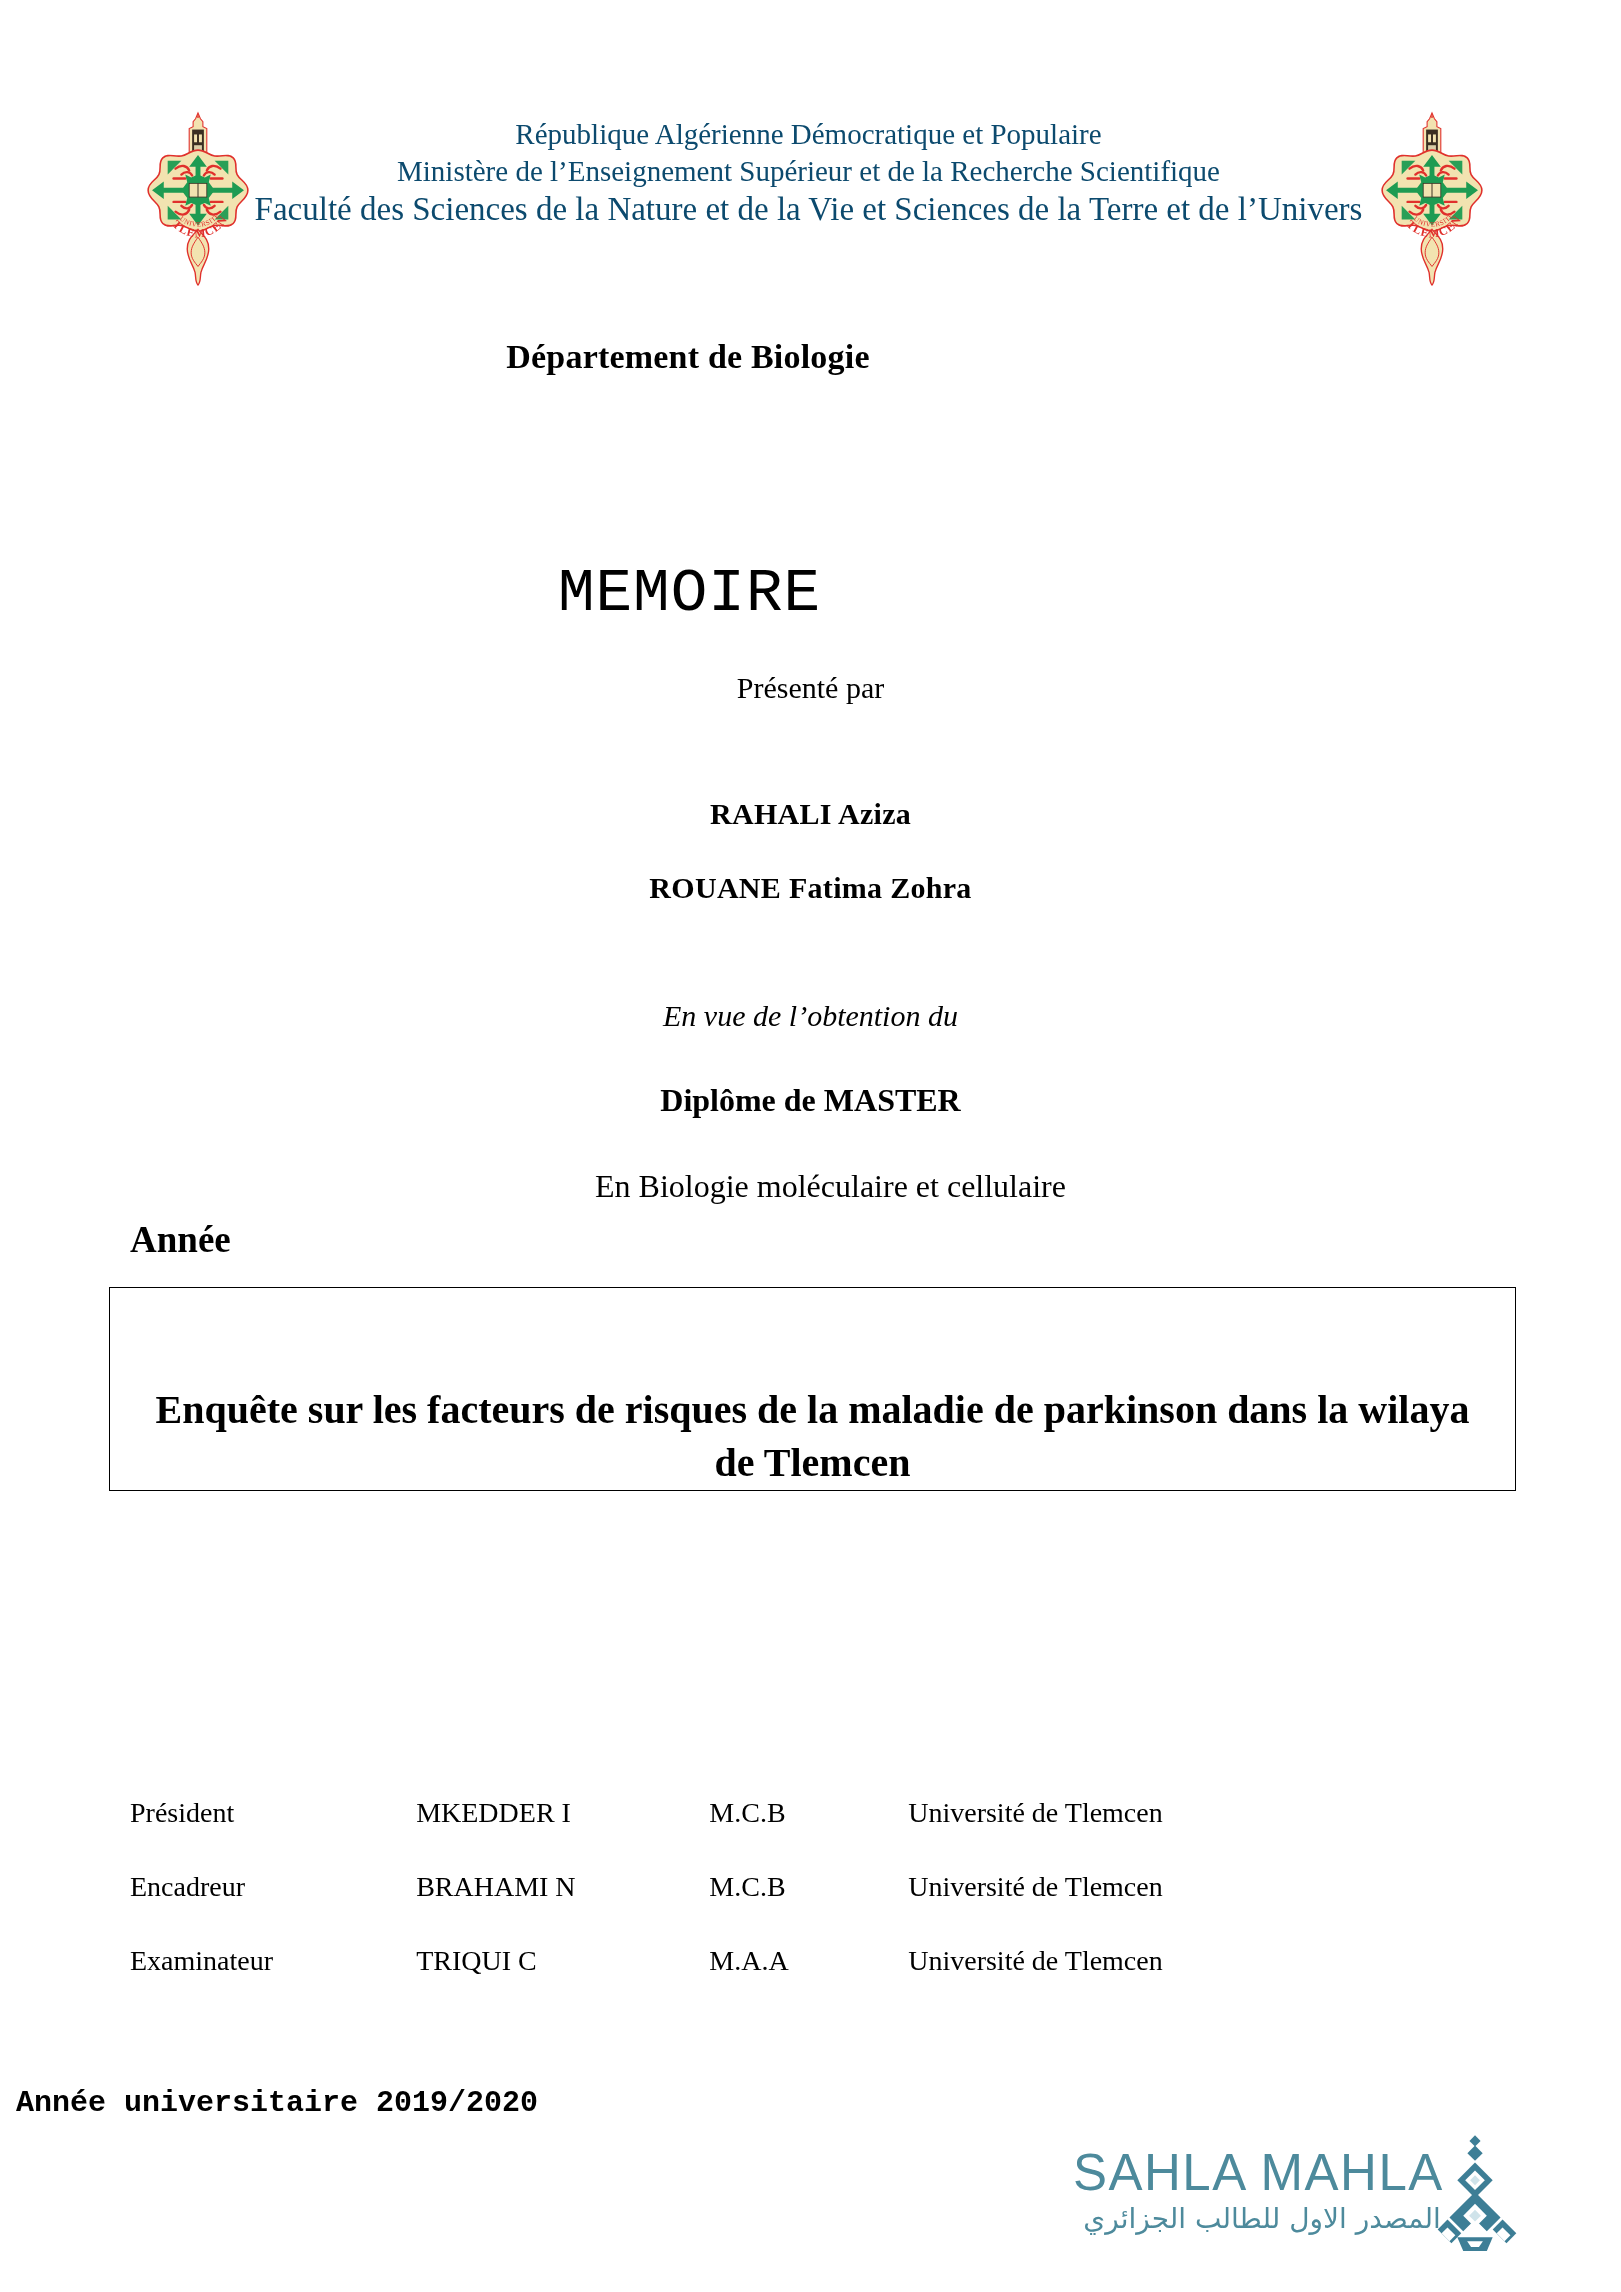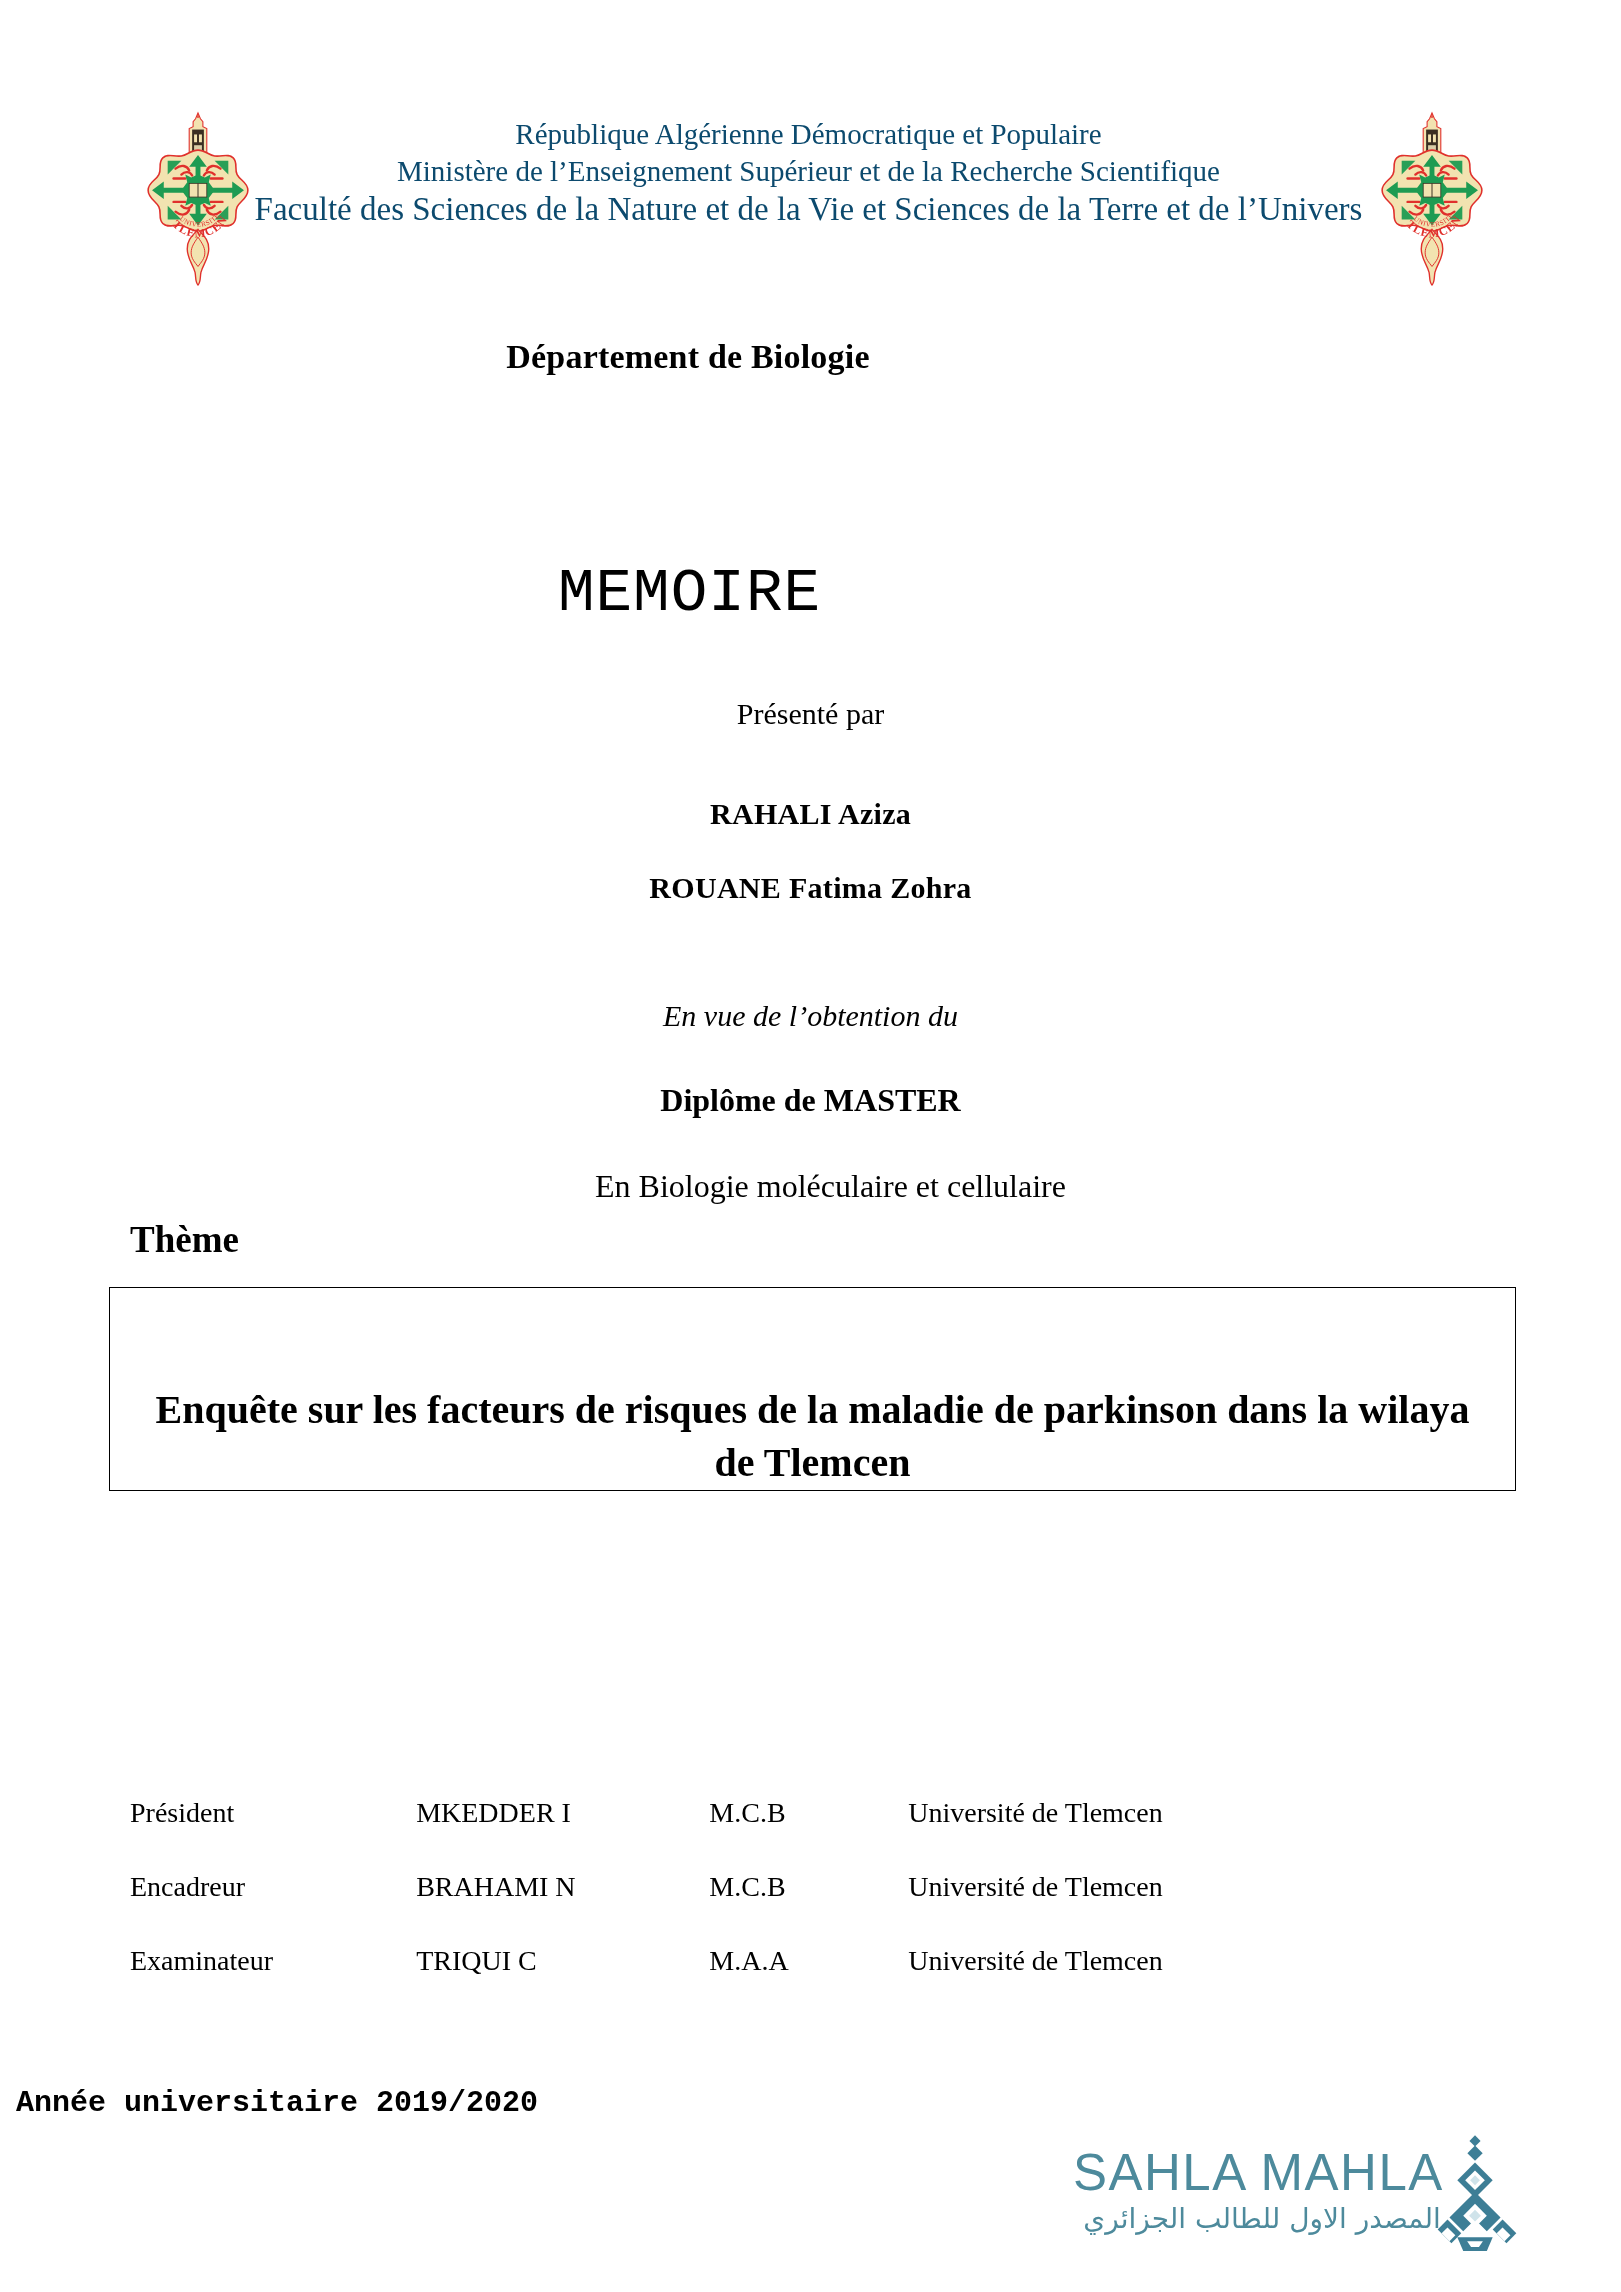--- a/index.html
+++ b/index.html
@@ -85,21 +85,20 @@
   }
 
   .presente {
     position: absolute;
     top: 671px;
     left: 0;
     width: 1621px;
     text-align: center;
     font-size: 30px;
     font-family: "Liberation Serif", "DejaVu Serif", serif;
-    margin-top: 26px;
   }
 
   
   .author {
     position: absolute;
     left: 0;
     width: 1621px;
     text-align: center;
     font-size: 30px;
     font-weight: bold;
@@ -431,21 +430,21 @@
   <div class="memoire">MEMOIRE</div>
   <div class="presente">Présenté par</div>
 
   <div class="author author-1">RAHALI Aziza</div>
   <div class="author author-2">ROUANE Fatima Zohra</div>
 
   <div class="envue">En vue de l’obtention du</div>
   <div class="diplome">Diplôme de MASTER</div>
   <div class="specialite">En Biologie moléculaire et cellulaire</div>
 
-  <div class="theme-label">Thème</div>
+  <div class="theme-label">Année</div>
   <div class="theme-box">
     <div class="theme-title">Enquête sur les facteurs de risques de la maladie de parkinson dans la wilaya de Tlemcen</div>
   </div>
 
 
   <table class="jury-table">
     <tbody>
       <tr>
         <td class="col-role">Président</td>
         <td class="col-name">MKEDDER  I</td>

